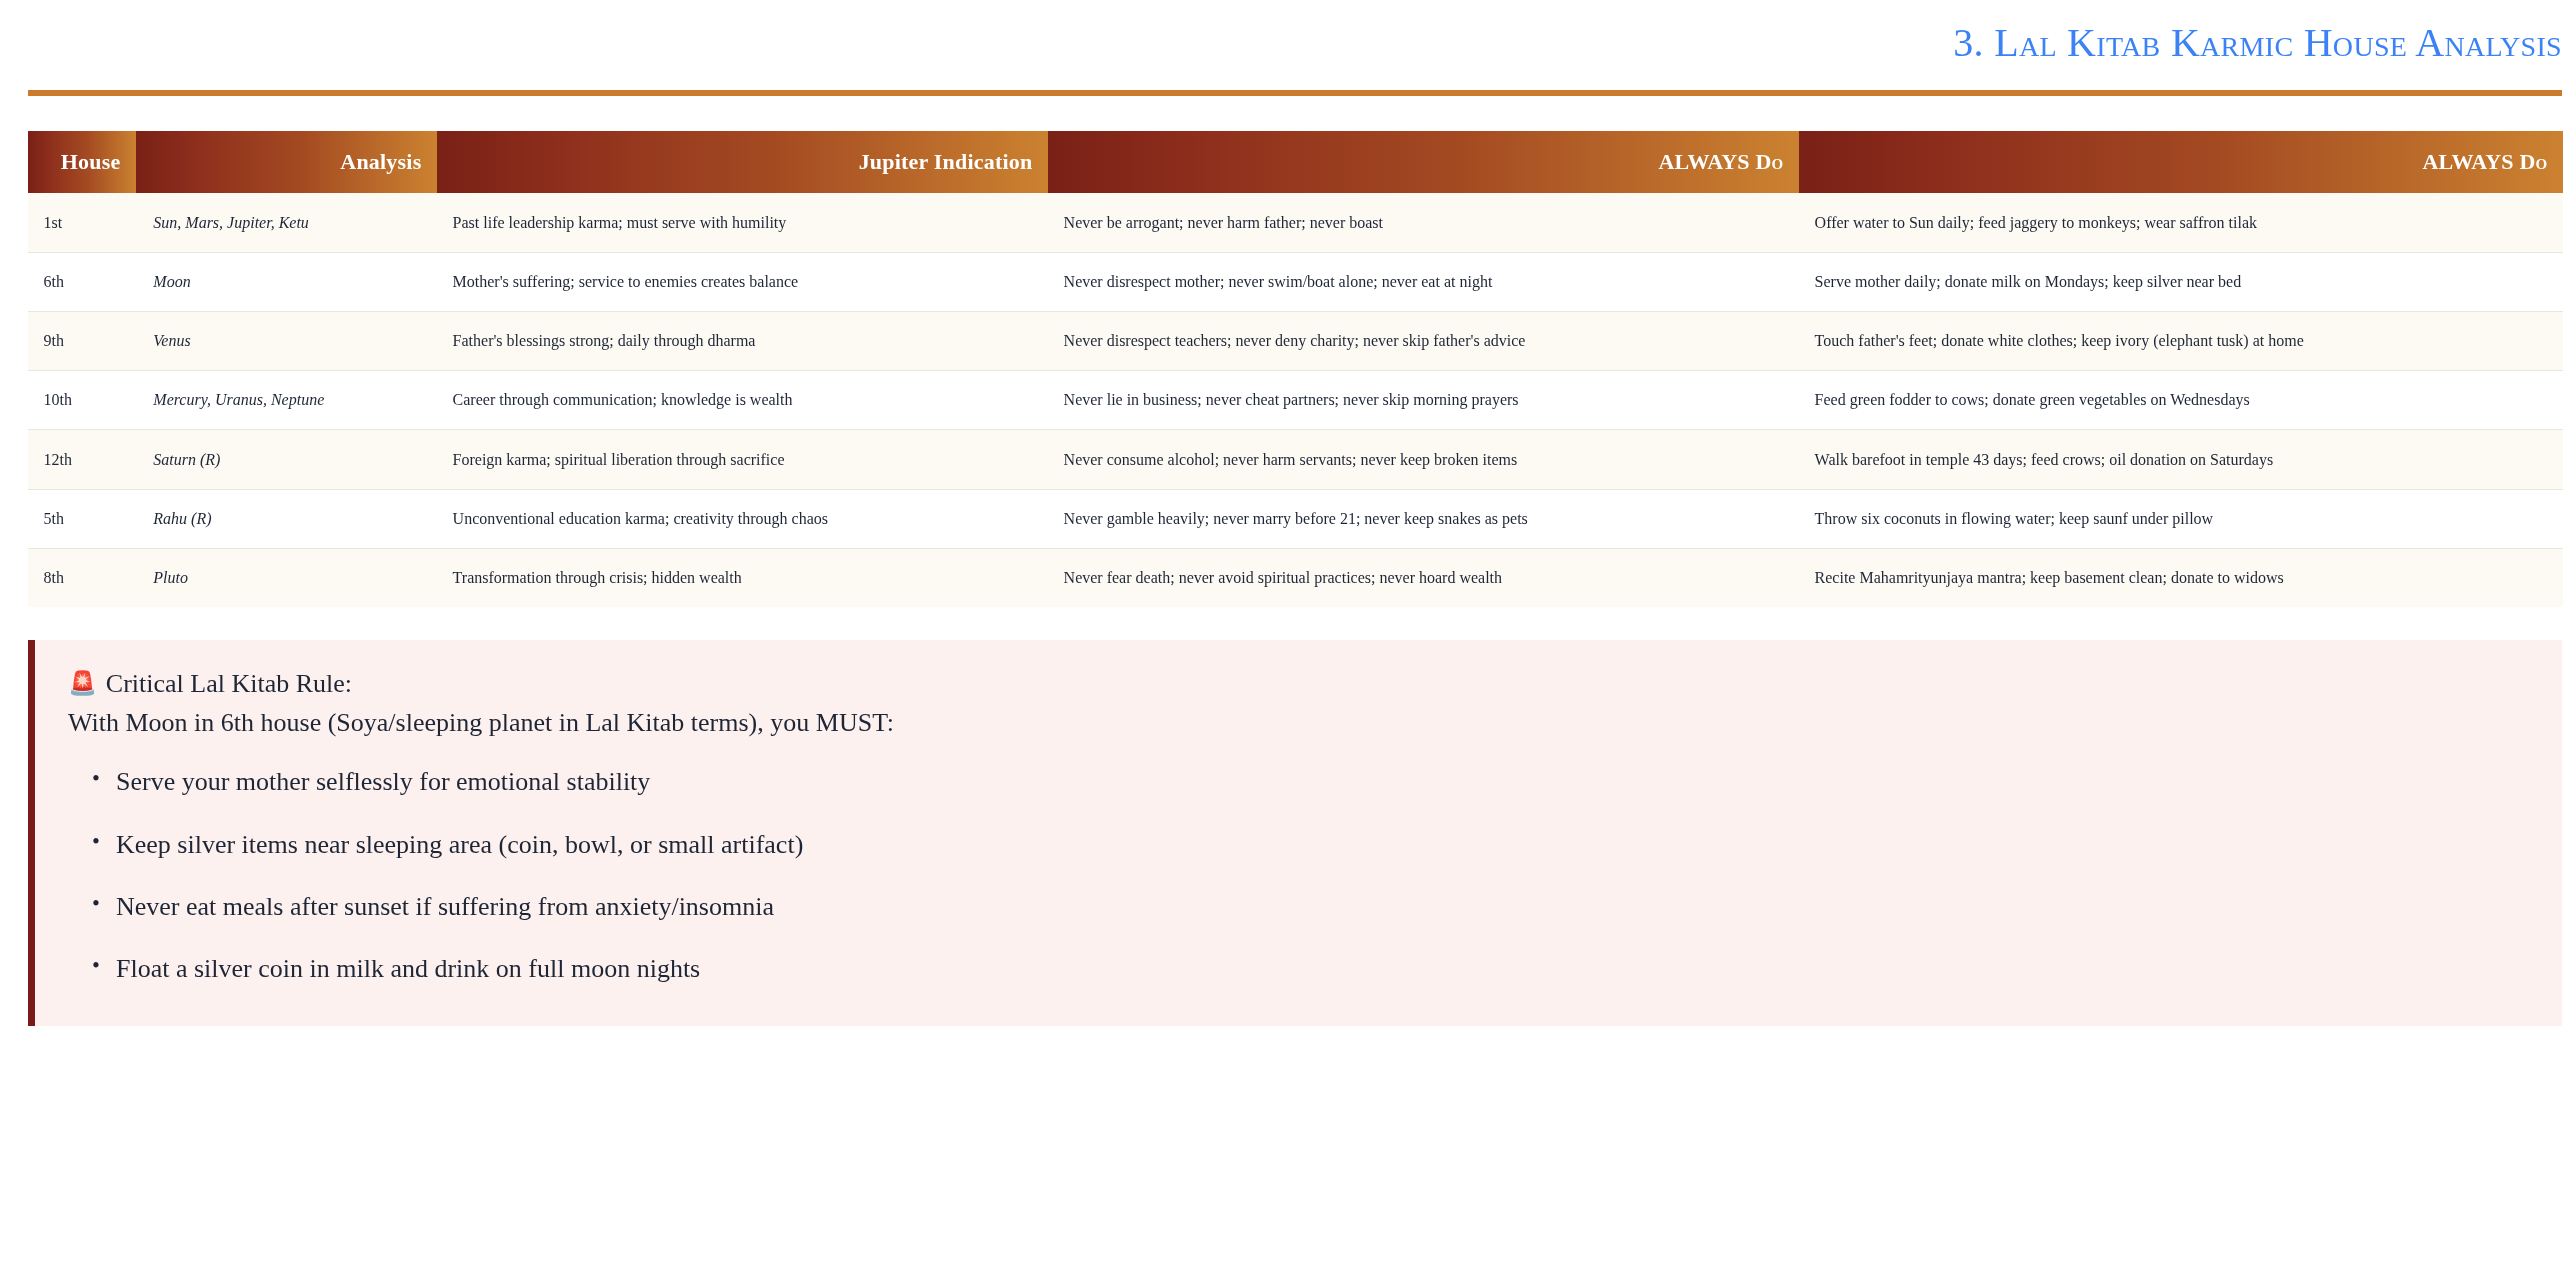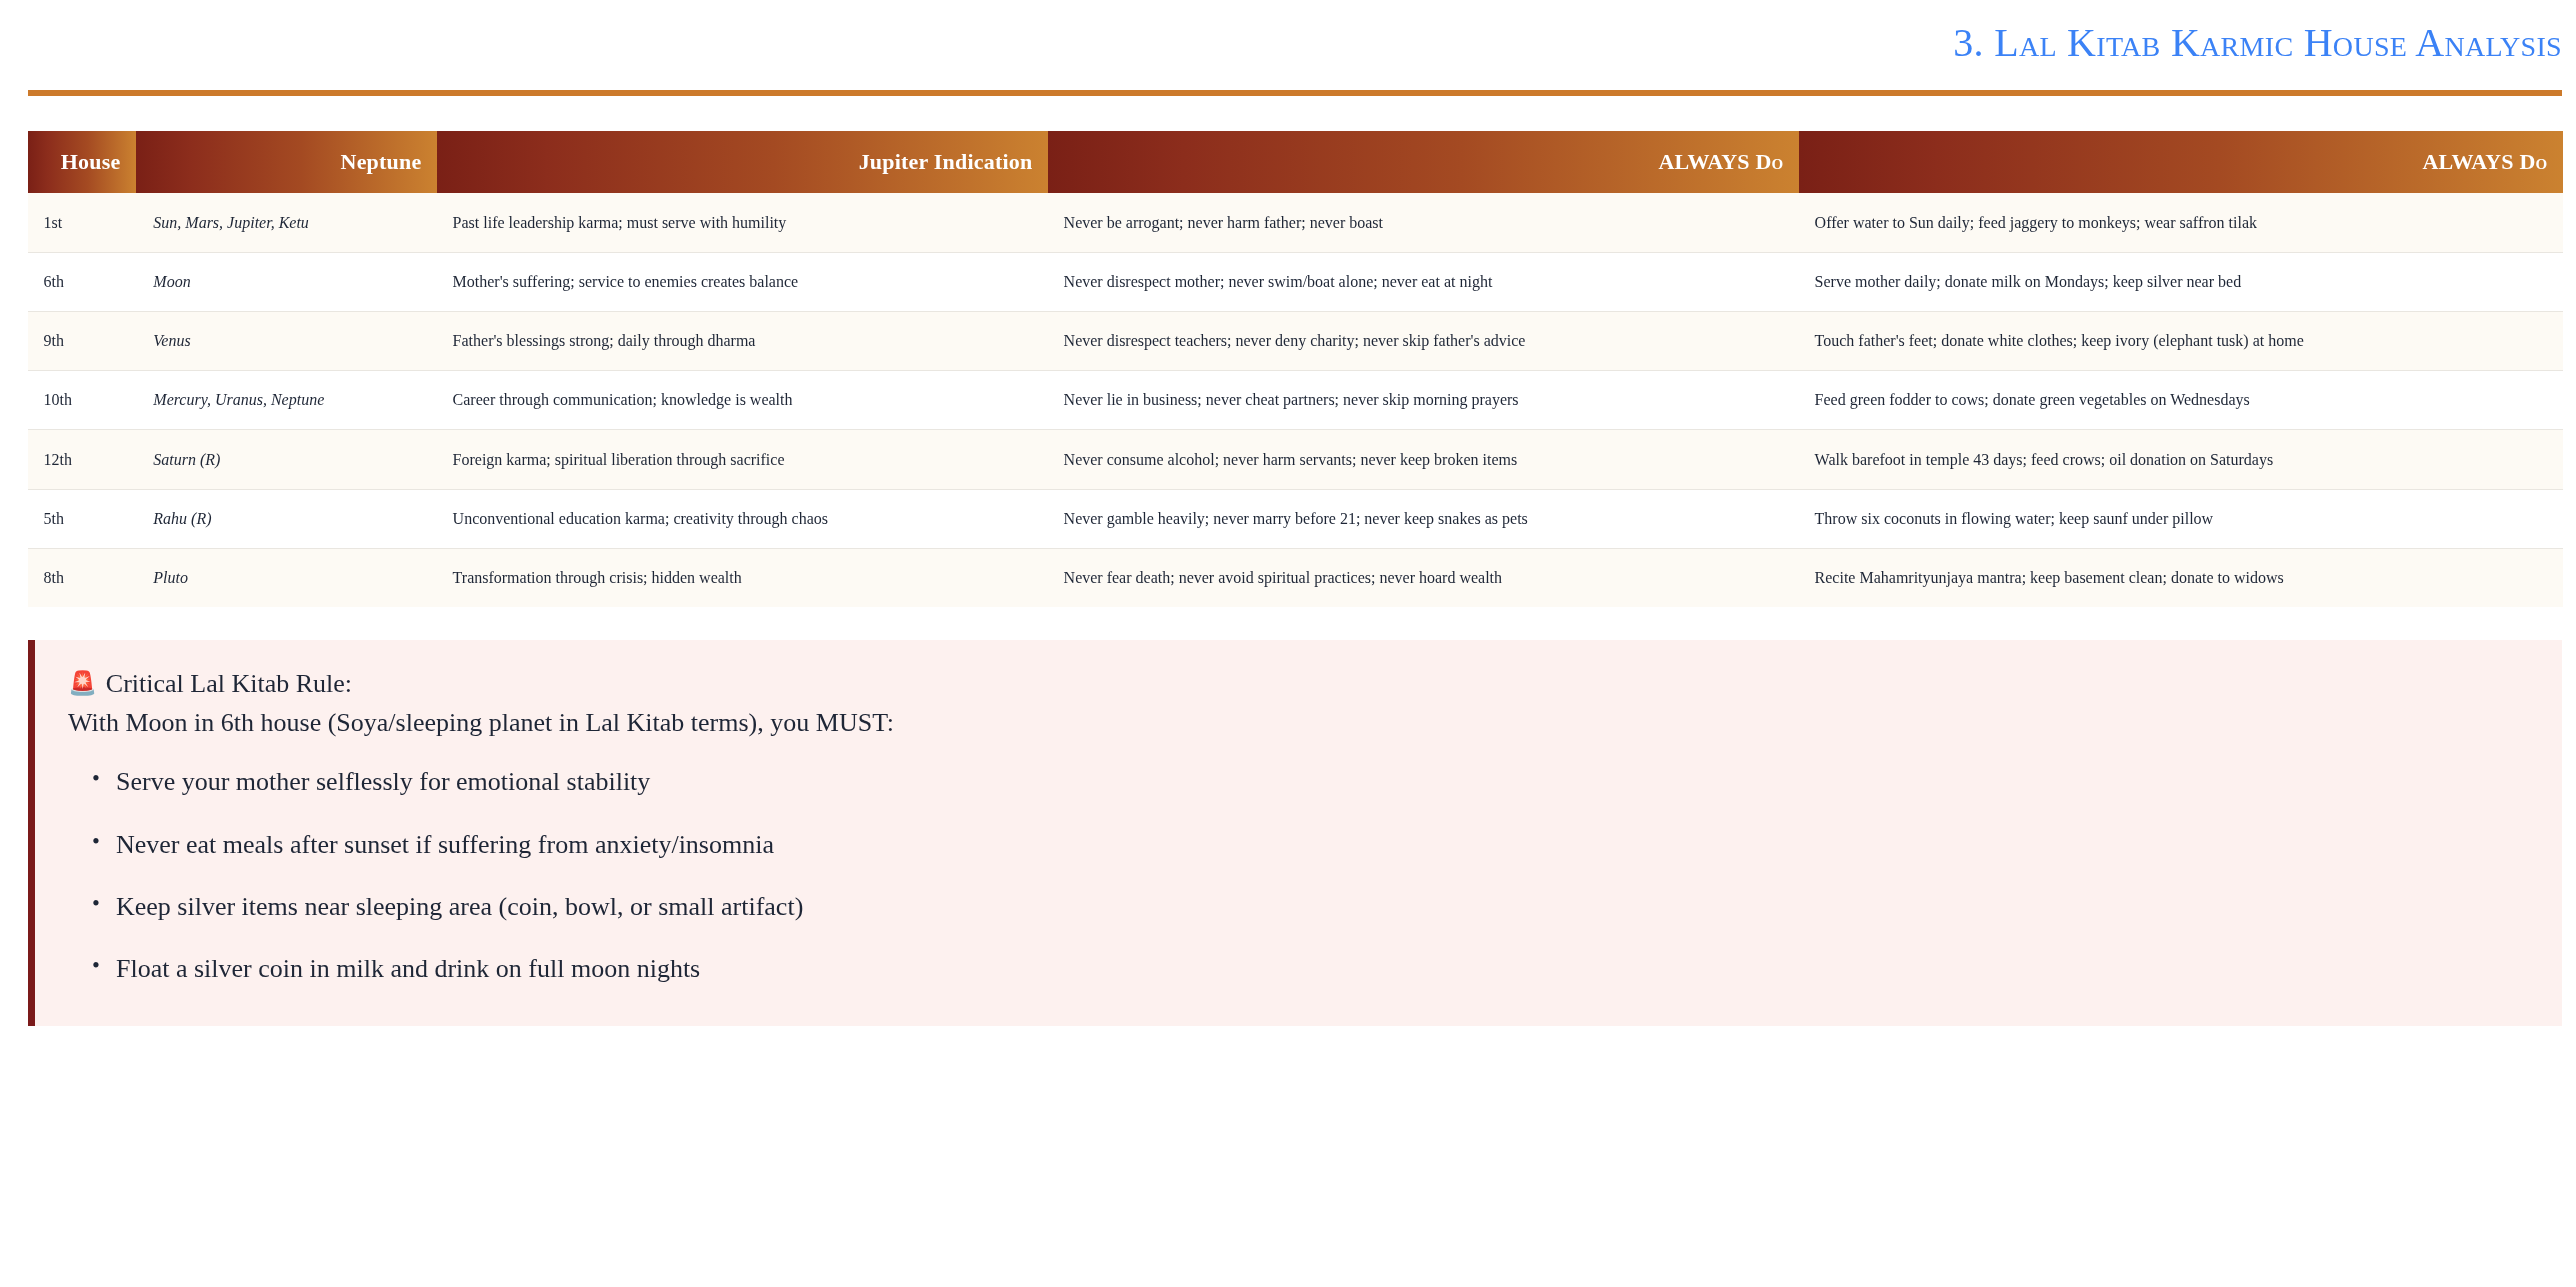--- a/index.html
+++ b/index.html
@@ -154,21 +154,21 @@
     <colgroup>
       <col class="col-house">
       <col class="col-planets">
       <col class="col-karmic">
       <col class="col-never">
       <col class="col-always">
     </colgroup>
     <thead>
       <tr>
         <th>House</th>
-        <th>Neptune</th>
+        <th>Analysis</th>
         <th>Jupiter Indication</th>
         <th><span>ALWAYS</span><span class="hdr-caps"> Do</span></th>
         <th><span>ALWAYS</span><span class="hdr-caps"> Do</span></th>
       </tr>
     </thead>
     <tbody id="table-body">
         <tr>
           <td class="cell-house">1st</td>
           <td class="cell-planets">Sun, Mars, Jupiter, Ketu</td>
           <td class="cell-karmic">Past life leadership karma; must serve with humility</td>
@@ -221,20 +221,20 @@
   </table>
 
   <div class="callout">
     <div class="callout-head">
       <span class="callout-icon">🚨</span>
       <span>Critical Lal Kitab Rule:</span>
     </div>
     <div class="callout-sub">With Moon in 6th house (Soya/sleeping planet in Lal Kitab terms), you MUST:</div>
     <ul class="callout-list" id="callout-list">
         <li>Serve your mother selflessly for emotional stability</li>
+        <li>Keep silver items near sleeping area (coin, bowl, or small artifact)</li>
         <li>Never eat meals after sunset if suffering from anxiety/insomnia</li>
-        <li>Keep silver items near sleeping area (coin, bowl, or small artifact)</li>
         <li>Float a silver coin in milk and drink on full moon nights</li>
       </ul>
   </div>
 
 </div>
 
 
 </body></html>

